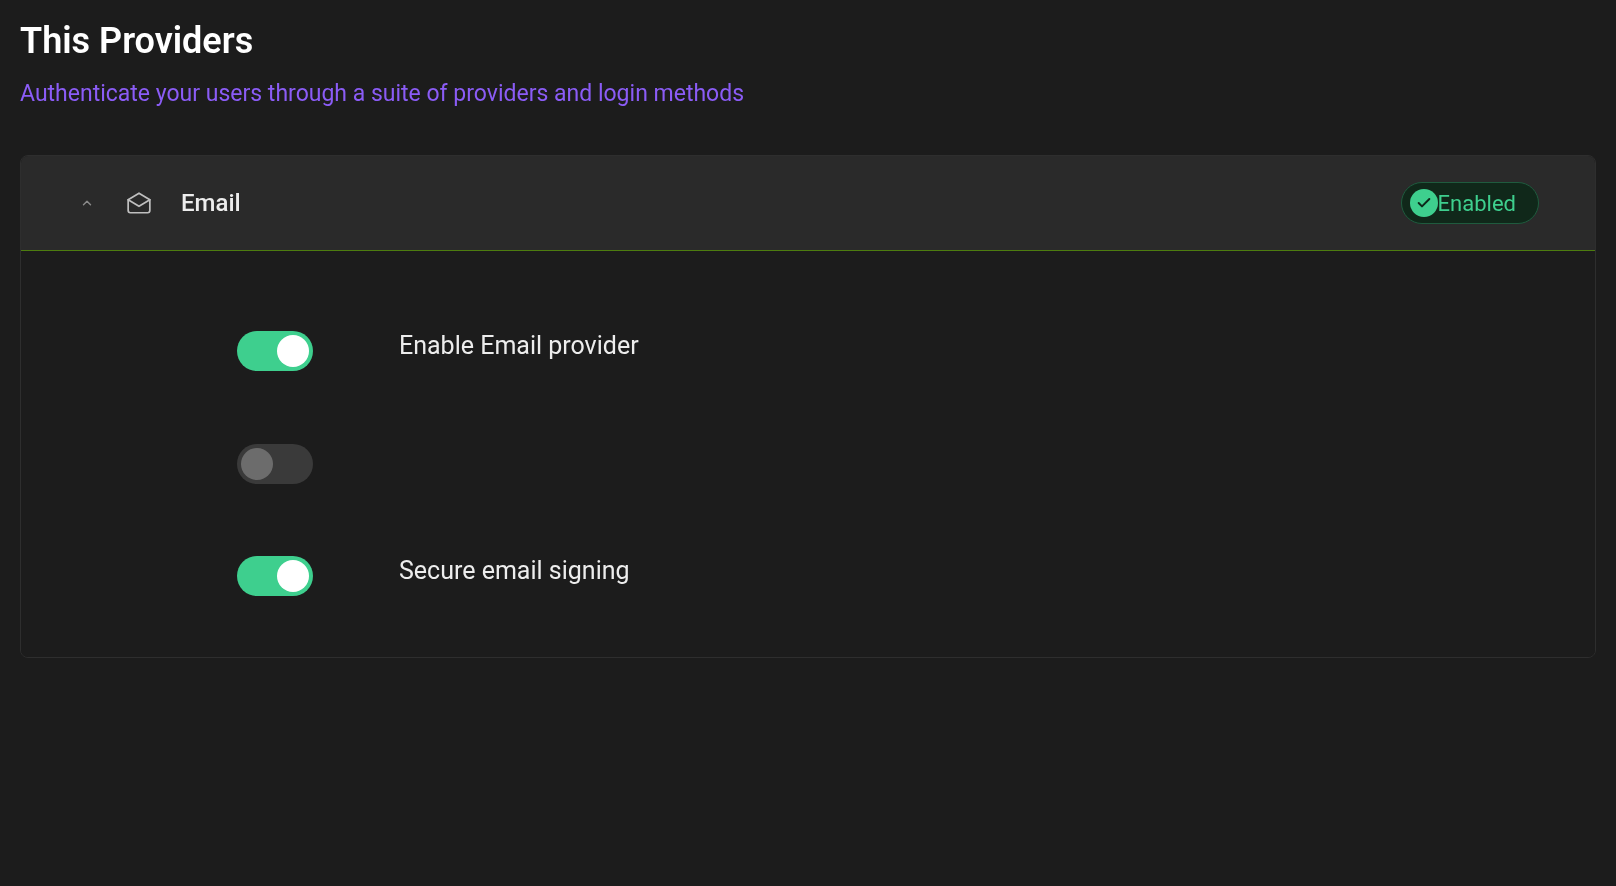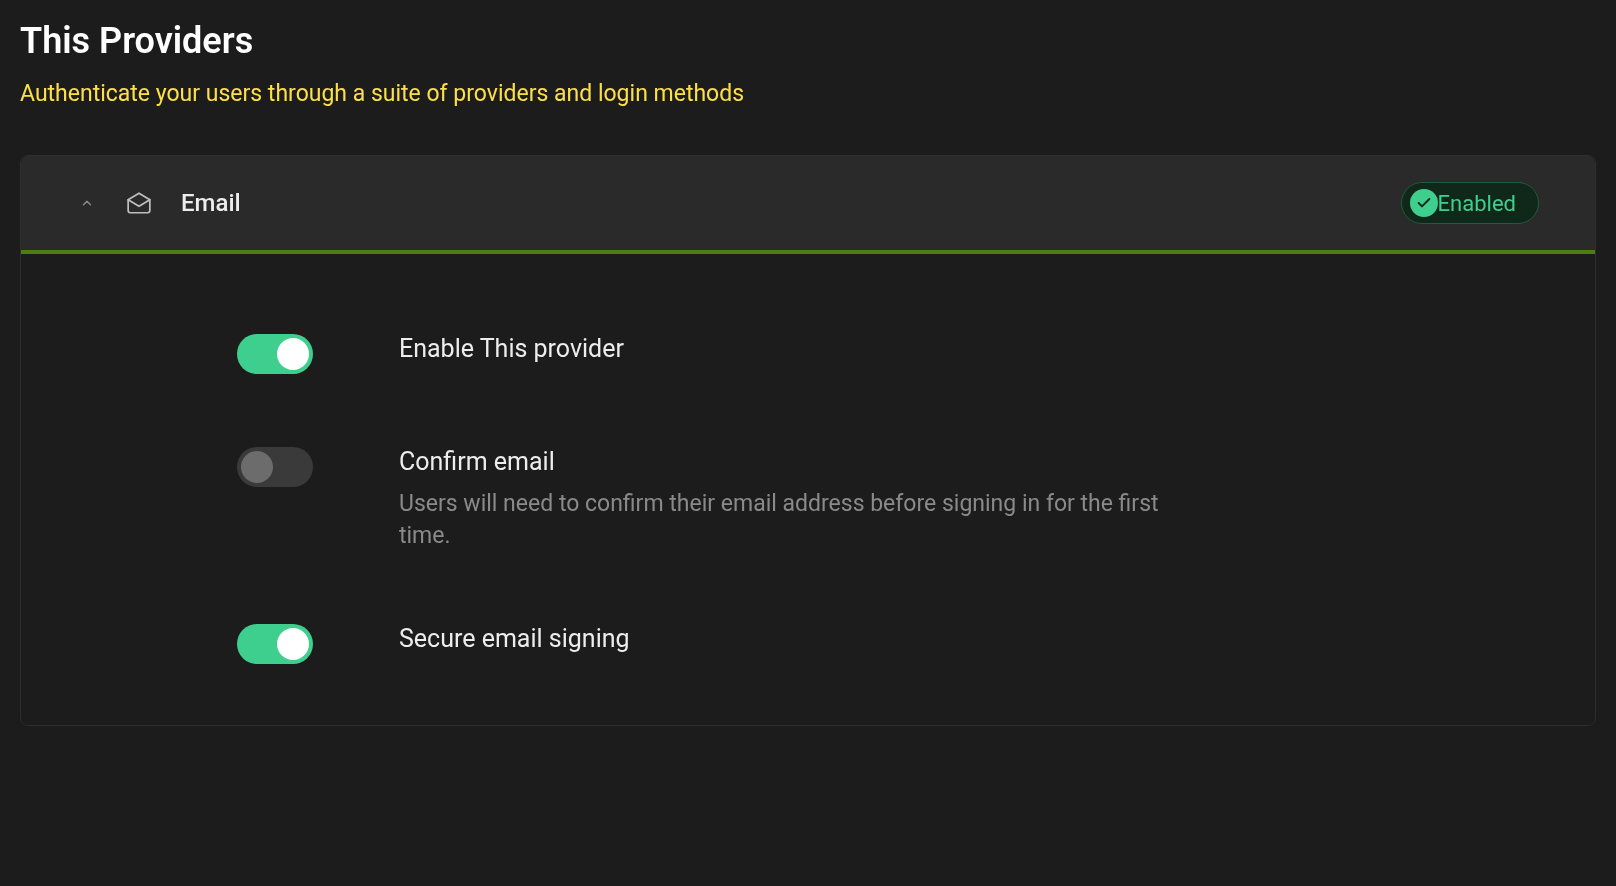--- a/index.html
+++ b/index.html
@@ -16,35 +16,35 @@
       height: 886px;
     }
     .page-title {
       font-size: 36px;
       font-weight: 600;
       color: #ffffff;
       margin-bottom: 18px;
     }
     .page-subtitle {
       font-size: 23px;
-      color: #fde047;
+      color: #8b5cf6;
       margin-bottom: 48px;
     }
     .panel {
       border: 1px solid #2e2e2e;
       border-radius: 8px;
       overflow: hidden;
     }
     .panel-header {
       background: #2a2a2a;
       display: flex;
       align-items: center;
       padding: 26px 56px 26px 56px;
       position: relative;
-      border-bottom: 4px solid #4d7c0f;
+      border-bottom: 1px solid #4d7c0f;
     }
     .chevron {
       width: 20px;
       height: 20px;
       display: flex;
       align-items: center;
       justify-content: center;
       margin-right: 28px;
       color: #888;
     }
@@ -191,34 +191,30 @@
 
   <div class="panel-body">
 
     <div class="setting-row">
       <div class="toggle-col">
         <div class="toggle toggle-on">
           <div class="toggle-thumb"></div>
         </div>
       </div>
       <div class="text-col">
-        <div class="setting-title">Enable This provider</div>
+        <div class="setting-title">Enable Email provider</div>
       </div>
     </div>
 
     <div class="setting-row">
       <div class="toggle-col">
         <div class="toggle toggle-off">
           <div class="toggle-thumb"></div>
         </div>
       </div>
-      <div class="text-col">
-        <div class="setting-title">Confirm email</div>
-        <div class="setting-desc">Users will need to confirm their email address before signing in for the first time.</div>
-      </div>
     </div>
 
     <div class="setting-row">
       <div class="toggle-col">
         <div class="toggle toggle-on">
           <div class="toggle-thumb"></div>
         </div>
       </div>
       <div class="text-col">
         <div class="setting-title">Secure email signing</div>

